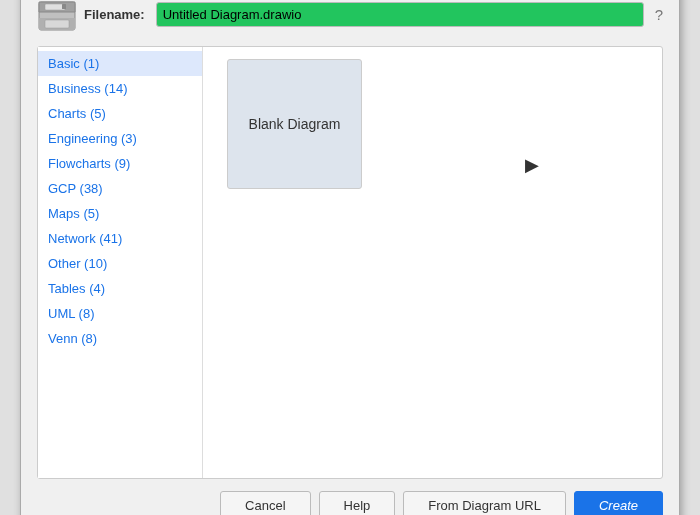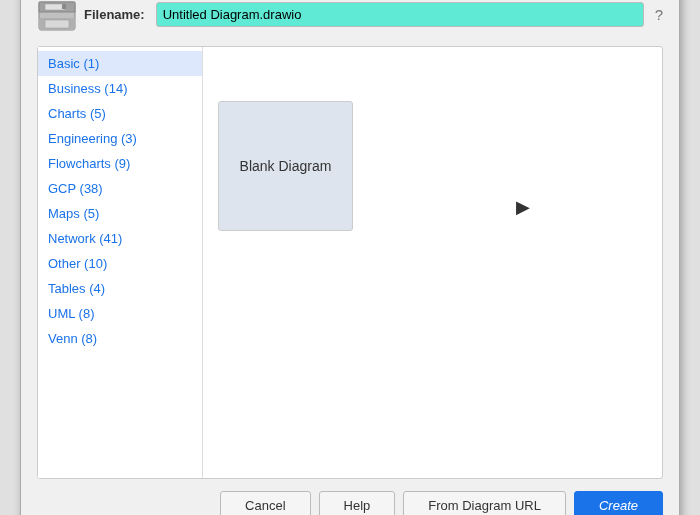--- a/index.html
+++ b/index.html
@@ -50,33 +50,33 @@
       font-weight: bold;
       margin-right: 4px;
       white-space: nowrap;
     }
     .filename-input {
       flex: 1;
       border: 1px solid #bbb;
       border-radius: 3px;
       padding: 4px 6px;
       font-size: 13px;
-      background: #5eead4;
+      background: #22c55e;
       outline: none;
     }
     .help-icon {
       color: #777;
       font-size: 15px;
       cursor: pointer;
       margin-left: 4px;
       flex-shrink: 0;
     }
     .body-row {
       display: flex;
-      gap: 3px;
+      gap: 12px;
       border: 1px solid #ccc;
       border-radius: 3px;
       background: white;
       height: 433px;
     }
     .category-list {
       width: 165px;
       flex-shrink: 0;
       border-right: 1px solid #ddd;
       overflow-y: auto;
@@ -93,21 +93,20 @@
       background: #dde8fc;
       color: #1a73e8;
     }
     .template-area {
       flex: 1;
       padding: 12px;
       display: flex;
       flex-wrap: wrap;
       align-content: flex-start;
       gap: 8px;
-      margin-top: 42px;
     }
     .template-card {
       width: 135px;
       height: 130px;
       border: 1px solid #ccc;
       border-radius: 3px;
       background: #dde4ed;
       display: flex;
       align-items: center;
       justify-content: center;

